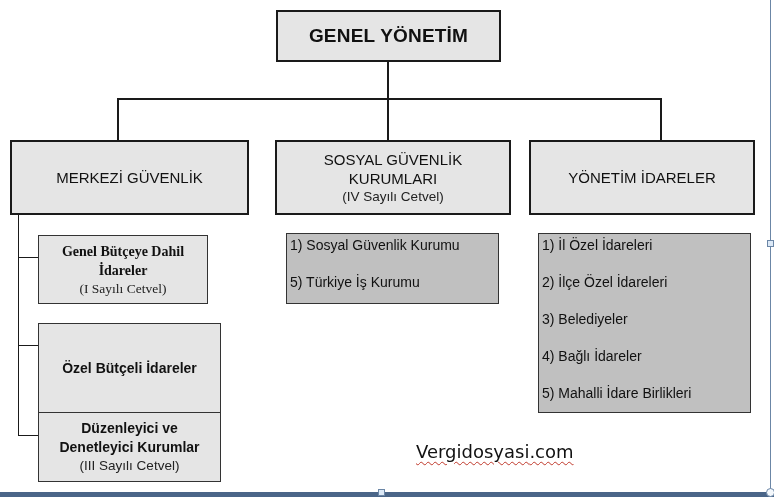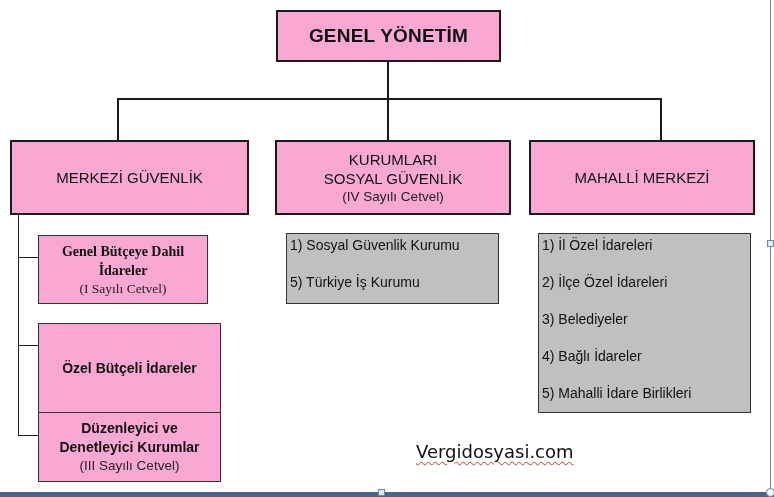--- a/index.html
+++ b/index.html
@@ -4,21 +4,21 @@
 <style>
   html, body { margin:0; padding:0; }
   body {
     width:774px; height:497px; position:relative; overflow:hidden;
     background:#ffffff;
     font-family:"Liberation Sans", "DejaVu Sans", sans-serif;
     color:#111;
   }
   .box {
     position:absolute; box-sizing:border-box;
-    background:#f9a8d4;
+    background:#e5e5e5;
     display:flex; flex-direction:column; align-items:center; justify-content:center;
     text-align:center;
   }
   .thick { border:2px solid #1a1a1a; }
   .thin { border:1px solid #333; }
   .line { position:absolute; background:#1a1a1a; }
   .title-top { font-weight:bold; font-size:19px; letter-spacing:0.2px; }
   .title-main { font-size:15px; font-weight:normal; line-height:19px; color:#111; }
   .sub { font-size:13.5px; color:#222; line-height:18px; }
   .sub-title { font-weight:bold; font-size:14px; line-height:19px; color:#111; }
@@ -51,27 +51,27 @@
 
 <div class="box thick" style="left:276px; top:10px; width:225px; height:52px;">
   <span class="title-top">GENEL YÖNETİM</span>
 </div>
 
 <div class="box thick" style="left:10px; top:140px; width:239px; height:75px;">
   <span class="title-main">MERKEZİ GÜVENLİK</span>
 </div>
 
 <div class="box thick" style="left:275px; top:140px; width:236px; height:75px;">
+  <span class="title-main">SOSYAL GÜVENLİK</span>
   <span class="title-main">KURUMLARI</span>
-  <span class="title-main">SOSYAL GÜVENLİK</span>
   <span class="sub">(IV Sayılı Cetvel)</span>
 </div>
 
 <div class="box thick" style="left:529px; top:140px; width:226px; height:75px;">
-  <span class="title-main">MAHALLİ MERKEZİ</span>
+  <span class="title-main">YÖNETİM İDARELER</span>
 </div>
 
 <div class="box thin" style="left:38px; top:235px; width:170px; height:69px;font-family:Liberation Serif, serif;">
   <span class="sub-title">Genel Bütçeye Dahil</span>
   <span class="sub-title">İdareler</span>
   <span class="sub">(I Sayılı Cetvel)</span>
 </div>
 
 <div class="box thin" style="left:38px; top:323px; width:183px; height:90px;">
   <span class="sub-title">Özel Bütçeli İdareler</span>

